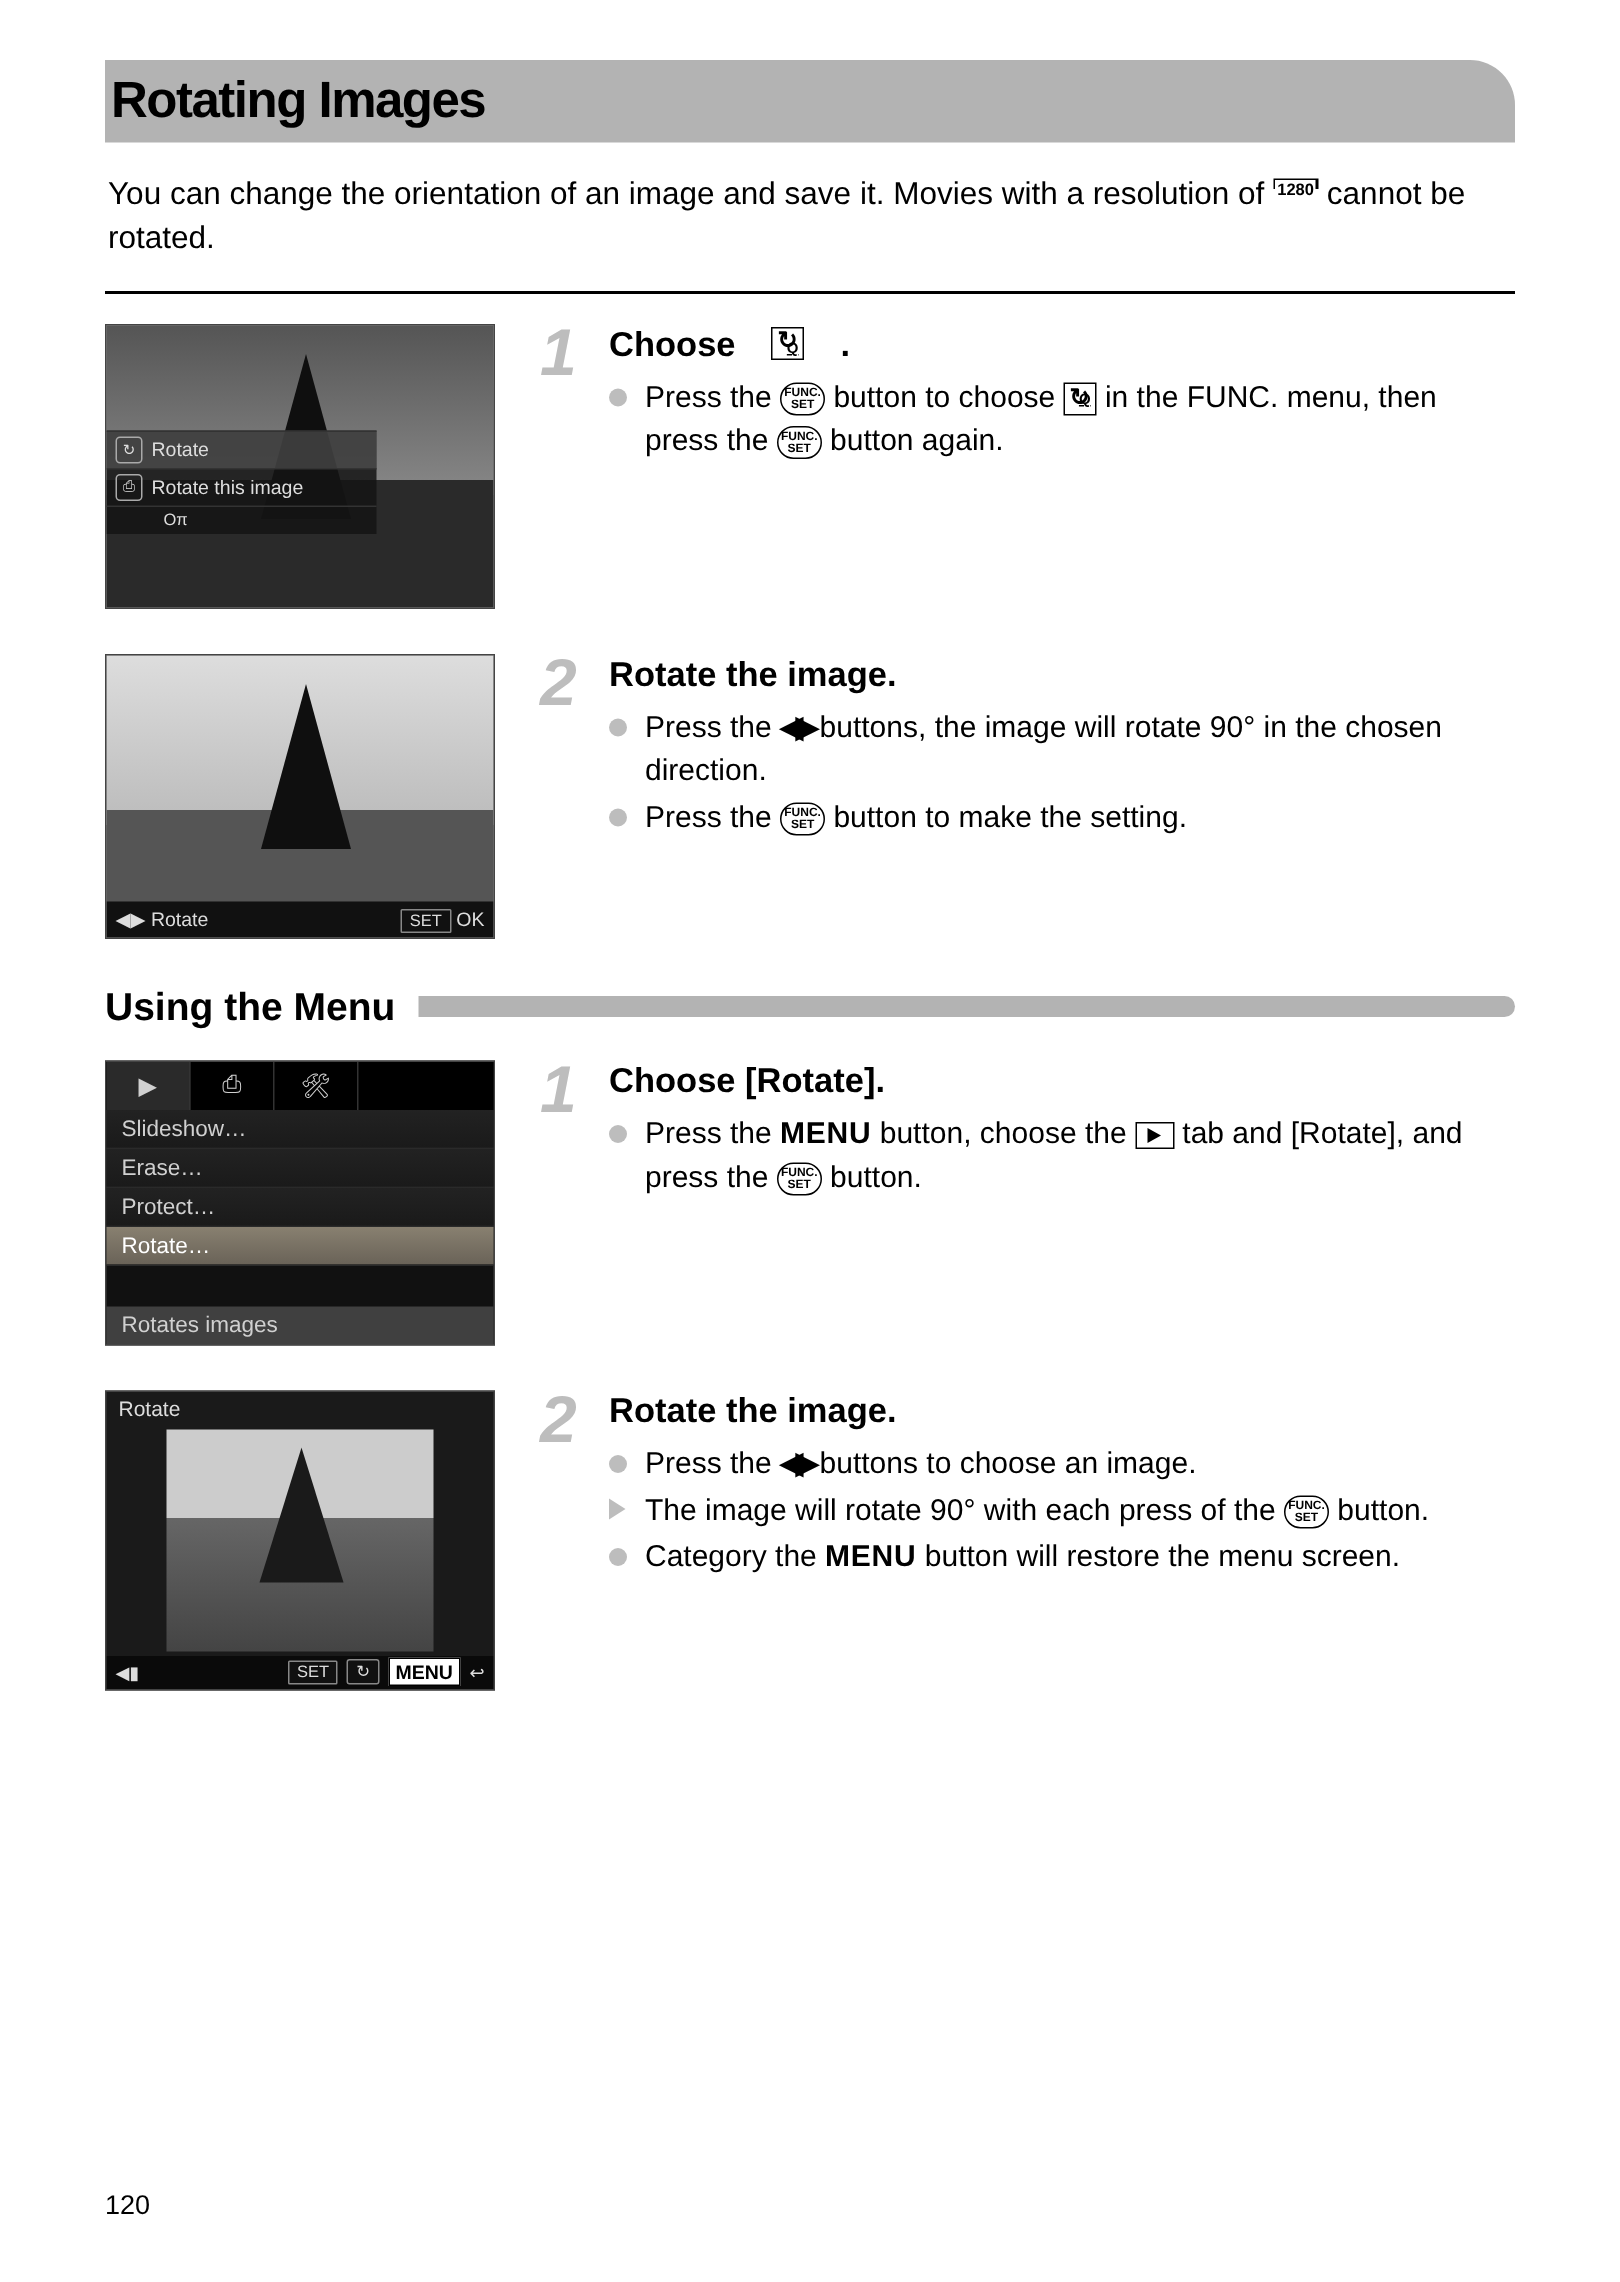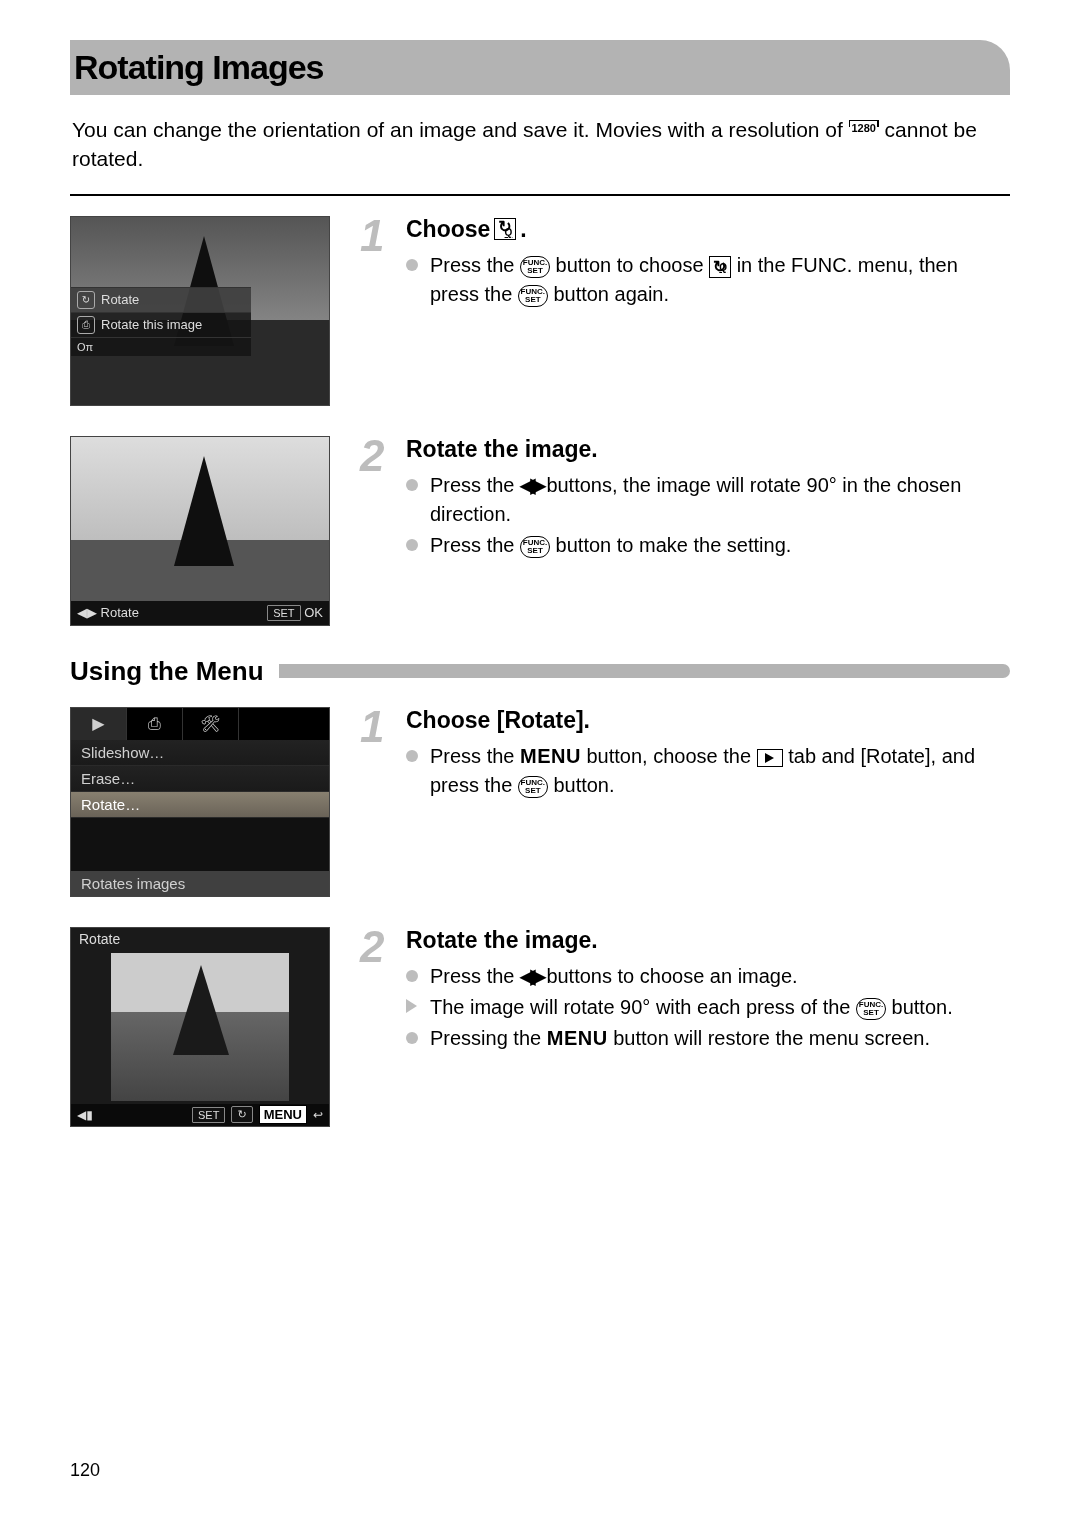--- a/index.html
+++ b/index.html
@@ -94,21 +94,21 @@
     line-height: 0.9;
     font-style: italic;
     font-family: Arial Black, Arial, sans-serif;
     flex: 0 0 36px;
   }
   .step-body { flex:1; }
   .step-title {
     font-size: 23px;
     font-weight: 700;
     margin-bottom: 8px;
-    display:flex; align-items:center; gap:4px;
+    display:flex; align-items:center; gap:24px;
   }
   .bullet-list { list-style:none; }
   .bullet-list li {
     font-size: 20px;
     line-height: 1.45;
     position: relative;
     padding-left: 24px;
     margin-bottom: 2px;
   }
   .bullet-list li .bdot {
@@ -254,21 +254,21 @@
       <div class="func-menu-panel">
         <div class="func-row sel">
           <span class="icon-box">↻</span>
           <span>Rotate</span>
         </div>
         <div class="func-row">
           <span class="icon-box">⎙</span>
           <span>Rotate this image</span>
         </div>
         <div class="func-row">
-          <span style="font-size:11px;">Oπ</span>
+          <span style="font-size:11px;margin-left:32px;">Oπ</span>
         </div>
       </div>
     </div>
   </div>
   <div class="steps">
     <div class="step">
       <div class="step-num">1</div>
       <div class="step-body">
         <div class="step-title">
           <span>Choose </span>
@@ -353,20 +353,21 @@
   <div class="screenshot">
     <div class="menu-lcd">
       <div class="menu-tabs">
         <div class="menu-tab active">▶</div>
         <div class="menu-tab">⎙</div>
         <div class="menu-tab">🛠</div>
       </div>
       <div class="menu-items">
         <div class="menu-item">Slideshow…</div>
         <div class="menu-item">Erase…</div>
+        <div class="menu-item">Protect…</div>
         <div class="menu-item selected">Rotate…</div>
       </div>
       <div class="menu-status">Rotates images</div>
     </div>
   </div>
   <div class="steps">
     <div class="step">
       <div class="step-num">1</div>
       <div class="step-body">
         <div class="step-title">Choose [Rotate].</div>
@@ -422,21 +423,21 @@
             <span class="barrow"></span>
             <span>The image will rotate 90° with each press of the </span>
             <span class="inline-icon funcset">
                 <span>FUNC.</span>
                 <span>SET</span>
               </span>
             <span> button.</span>
           </li>
           <li>
             <span class="bdot"></span>
-            <span>Pressing the </span>
+            <span>Category the </span>
             <span class="menu-word">MENU</span>
             <span> button will restore the menu screen.</span>
           </li>
         </ul>
       </div>
     </div>
   </div>
 </div>
 
 <div class="page-num">120</div>

